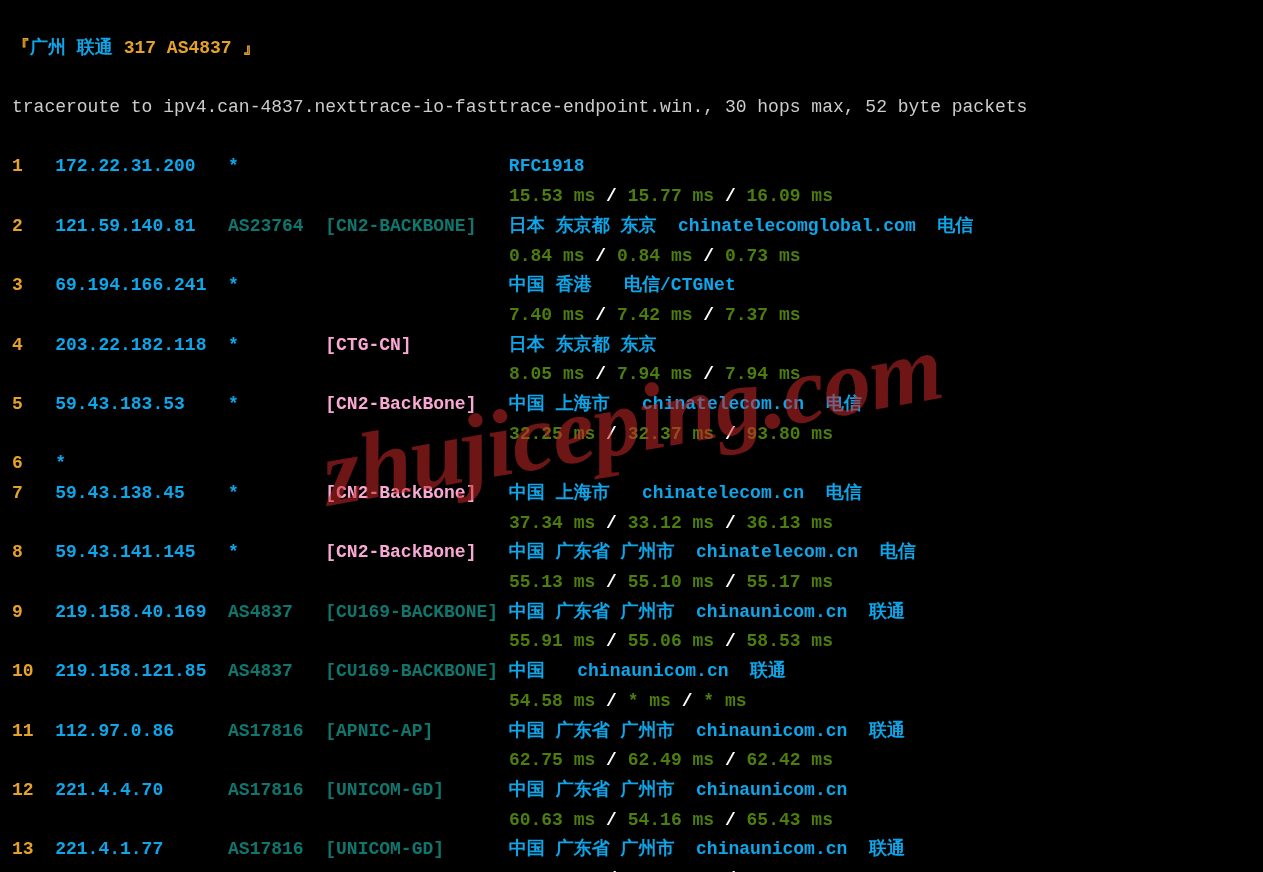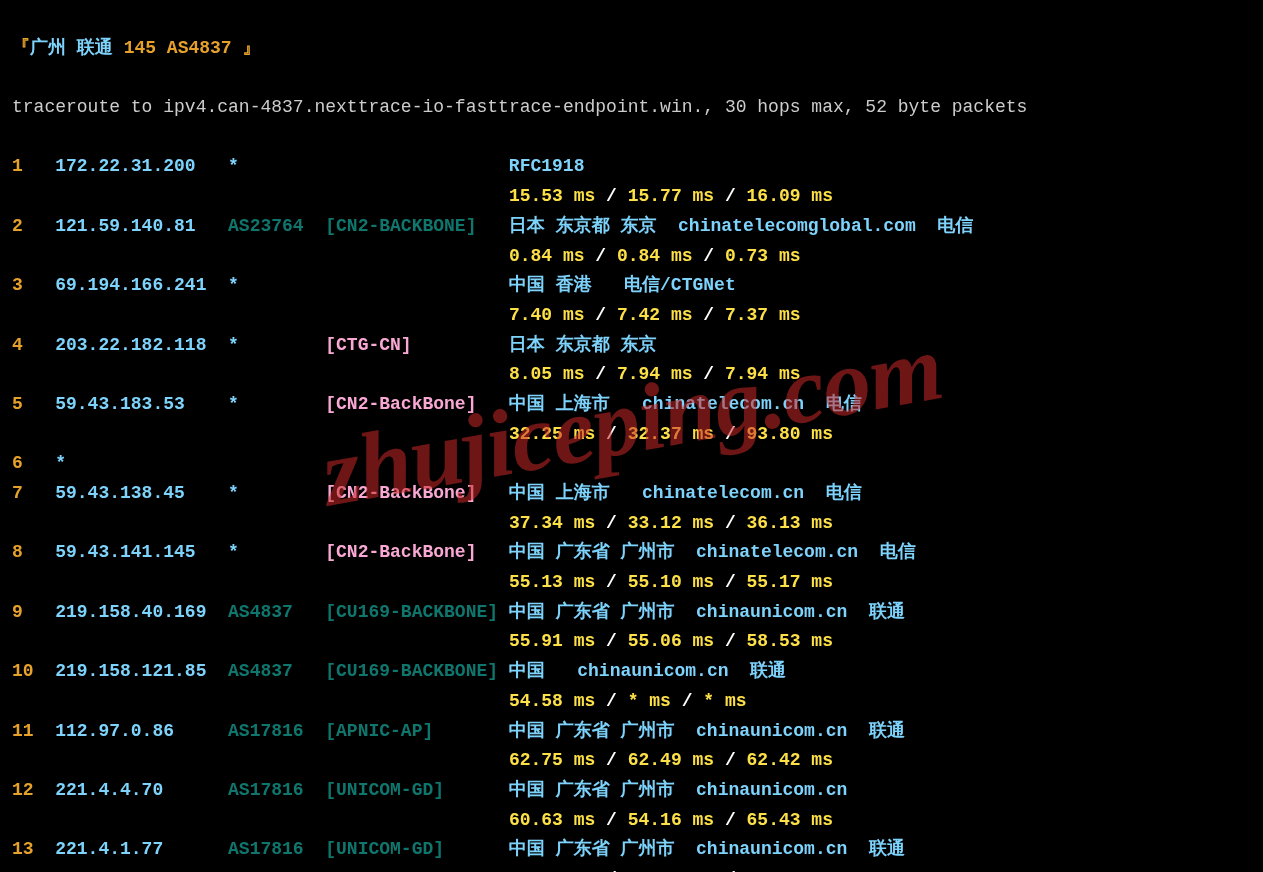--- a/index.html
+++ b/index.html
@@ -14,24 +14,24 @@
     height: 872px;
     overflow: hidden;
     position: relative;
     font-weight: bold;
   }
   .term {
     padding: 4px 8px 8px 12px;
     white-space: pre;
   }
   .orange { color: #e6a12a; }
-  .white  { color: #7dd3fc; }
+  .white  { color: #0ea5e9; }
   .green  { color: #0f766e; }
   .yellow { color: #f9a8d4; }
-  .cyan   { color: #fde047; margin-top: 23px; }
+  .cyan   { color: #4d7c0f; margin-top: 23px; }
   .gray   { color: #ccc; font-weight: normal; }
   .sep    { color: #fff; }
   .hop-row { }
   .col-num  { display:inline-block; width: 4ch; }
   .col-ip   { display:inline-block; width: 16ch; }
   .col-asn  { display:inline-block; width: 9ch; }
   .col-tag  { display:inline-block; width: 17ch; }
   .col-loc  { display:inline-block;text-align:center; }
   .latency-indent { display:inline-block; width: 46ch; }
 
@@ -47,18 +47,18 @@
     color: rgba(200, 40, 40, 0.55);
     pointer-events: none;
     white-space: nowrap;
     letter-spacing: -1px;
   }
 </style>
 </head>
 <body>
 
 <div class="term">
-<div class="header-line"><span class="orange">『</span><span class="white">广州 联通</span> <span class="orange">145 AS4837</span><span class="orange"> 』</span></div>
+<div class="header-line"><span class="orange">『</span><span class="white">广州 联通</span> <span class="orange">317 AS4837</span><span class="orange"> 』</span></div>
 <div class="gray">traceroute to ipv4.can-4837.nexttrace-io-fasttrace-endpoint.win., 30 hops max, 52 byte packets</div>
 <div id="hops"><div class="hop-row"><span class="col-num orange">1</span><span class="col-ip white">172.22.31.200</span><span class="col-asn white">*</span><span class="col-tag "></span><span class="col-loc white">RFC1918</span></div><div><span class="latency-indent"></span><span class="cyan">15.53 ms</span><span class="sep"> / </span><span class="cyan">15.77 ms</span><span class="sep"> / </span><span class="cyan">16.09 ms</span></div><div class="hop-row"><span class="col-num orange">2</span><span class="col-ip white">121.59.140.81</span><span class="col-asn green">AS23764</span><span class="col-tag green">[CN2-BACKBONE]</span><span class="col-loc white">日本 东京都 东京  chinatelecomglobal.com  电信</span></div><div><span class="latency-indent"></span><span class="cyan">0.84 ms</span><span class="sep"> / </span><span class="cyan">0.84 ms</span><span class="sep"> / </span><span class="cyan">0.73 ms</span></div><div class="hop-row"><span class="col-num orange">3</span><span class="col-ip white">69.194.166.241</span><span class="col-asn white">*</span><span class="col-tag "></span><span class="col-loc white">中国 香港   电信/CTGNet</span></div><div><span class="latency-indent"></span><span class="cyan">7.40 ms</span><span class="sep"> / </span><span class="cyan">7.42 ms</span><span class="sep"> / </span><span class="cyan">7.37 ms</span></div><div class="hop-row"><span class="col-num orange">4</span><span class="col-ip white">203.22.182.118</span><span class="col-asn white">*</span><span class="col-tag yellow">[CTG-CN]</span><span class="col-loc white">日本 东京都 东京</span></div><div><span class="latency-indent"></span><span class="cyan">8.05 ms</span><span class="sep"> / </span><span class="cyan">7.94 ms</span><span class="sep"> / </span><span class="cyan">7.94 ms</span></div><div class="hop-row"><span class="col-num orange">5</span><span class="col-ip white">59.43.183.53</span><span class="col-asn white">*</span><span class="col-tag yellow">[CN2-BackBone]</span><span class="col-loc white">中国 上海市   chinatelecom.cn  电信</span></div><div><span class="latency-indent"></span><span class="cyan">32.25 ms</span><span class="sep"> / </span><span class="cyan">32.37 ms</span><span class="sep"> / </span><span class="cyan">93.80 ms</span></div><div class="hop-row"><span class="col-num orange">6</span><span class="col-ip white">*</span><span class="col-asn white"></span><span class="col-tag "></span><span class="col-loc white"></span></div><div class="hop-row"><span class="col-num orange">7</span><span class="col-ip white">59.43.138.45</span><span class="col-asn white">*</span><span class="col-tag yellow">[CN2-BackBone]</span><span class="col-loc white">中国 上海市   chinatelecom.cn  电信</span></div><div><span class="latency-indent"></span><span class="cyan">37.34 ms</span><span class="sep"> / </span><span class="cyan">33.12 ms</span><span class="sep"> / </span><span class="cyan">36.13 ms</span></div><div class="hop-row"><span class="col-num orange">8</span><span class="col-ip white">59.43.141.145</span><span class="col-asn white">*</span><span class="col-tag yellow">[CN2-BackBone]</span><span class="col-loc white">中国 广东省 广州市  chinatelecom.cn  电信</span></div><div><span class="latency-indent"></span><span class="cyan">55.13 ms</span><span class="sep"> / </span><span class="cyan">55.10 ms</span><span class="sep"> / </span><span class="cyan">55.17 ms</span></div><div class="hop-row"><span class="col-num orange">9</span><span class="col-ip white">219.158.40.169</span><span class="col-asn green">AS4837</span><span class="col-tag green">[CU169-BACKBONE]</span><span class="col-loc white">中国 广东省 广州市  chinaunicom.cn  联通</span></div><div><span class="latency-indent"></span><span class="cyan">55.91 ms</span><span class="sep"> / </span><span class="cyan">55.06 ms</span><span class="sep"> / </span><span class="cyan">58.53 ms</span></div><div class="hop-row"><span class="col-num orange">10</span><span class="col-ip white">219.158.121.85</span><span class="col-asn green">AS4837</span><span class="col-tag green">[CU169-BACKBONE]</span><span class="col-loc white">中国   chinaunicom.cn  联通</span></div><div><span class="latency-indent"></span><span class="cyan">54.58 ms</span><span class="sep"> / </span><span class="cyan">* ms</span><span class="sep"> / </span><span class="cyan">* ms</span></div><div class="hop-row"><span class="col-num orange">11</span><span class="col-ip white">112.97.0.86</span><span class="col-asn green">AS17816</span><span class="col-tag green">[APNIC-AP]</span><span class="col-loc white">中国 广东省 广州市  chinaunicom.cn  联通</span></div><div><span class="latency-indent"></span><span class="cyan">62.75 ms</span><span class="sep"> / </span><span class="cyan">62.49 ms</span><span class="sep"> / </span><span class="cyan">62.42 ms</span></div><div class="hop-row"><span class="col-num orange">12</span><span class="col-ip white">221.4.4.70</span><span class="col-asn green">AS17816</span><span class="col-tag green">[UNICOM-GD]</span><span class="col-loc white">中国 广东省 广州市  chinaunicom.cn</span></div><div><span class="latency-indent"></span><span class="cyan">60.63 ms</span><span class="sep"> / </span><span class="cyan">54.16 ms</span><span class="sep"> / </span><span class="cyan">65.43 ms</span></div><div class="hop-row"><span class="col-num orange">13</span><span class="col-ip white">221.4.1.77</span><span class="col-asn green">AS17816</span><span class="col-tag green">[UNICOM-GD]</span><span class="col-loc white">中国 广东省 广州市  chinaunicom.cn  联通</span></div><div><span class="latency-indent"></span><span class="cyan">56.15 ms</span><span class="sep"> / </span><span class="cyan">55.07 ms</span><span class="sep"> / </span><span class="cyan">55.14 ms</span></div></div>
 </div>
 
 <div class="watermark">zhujiceping.com</div>
 
 </body></html>

